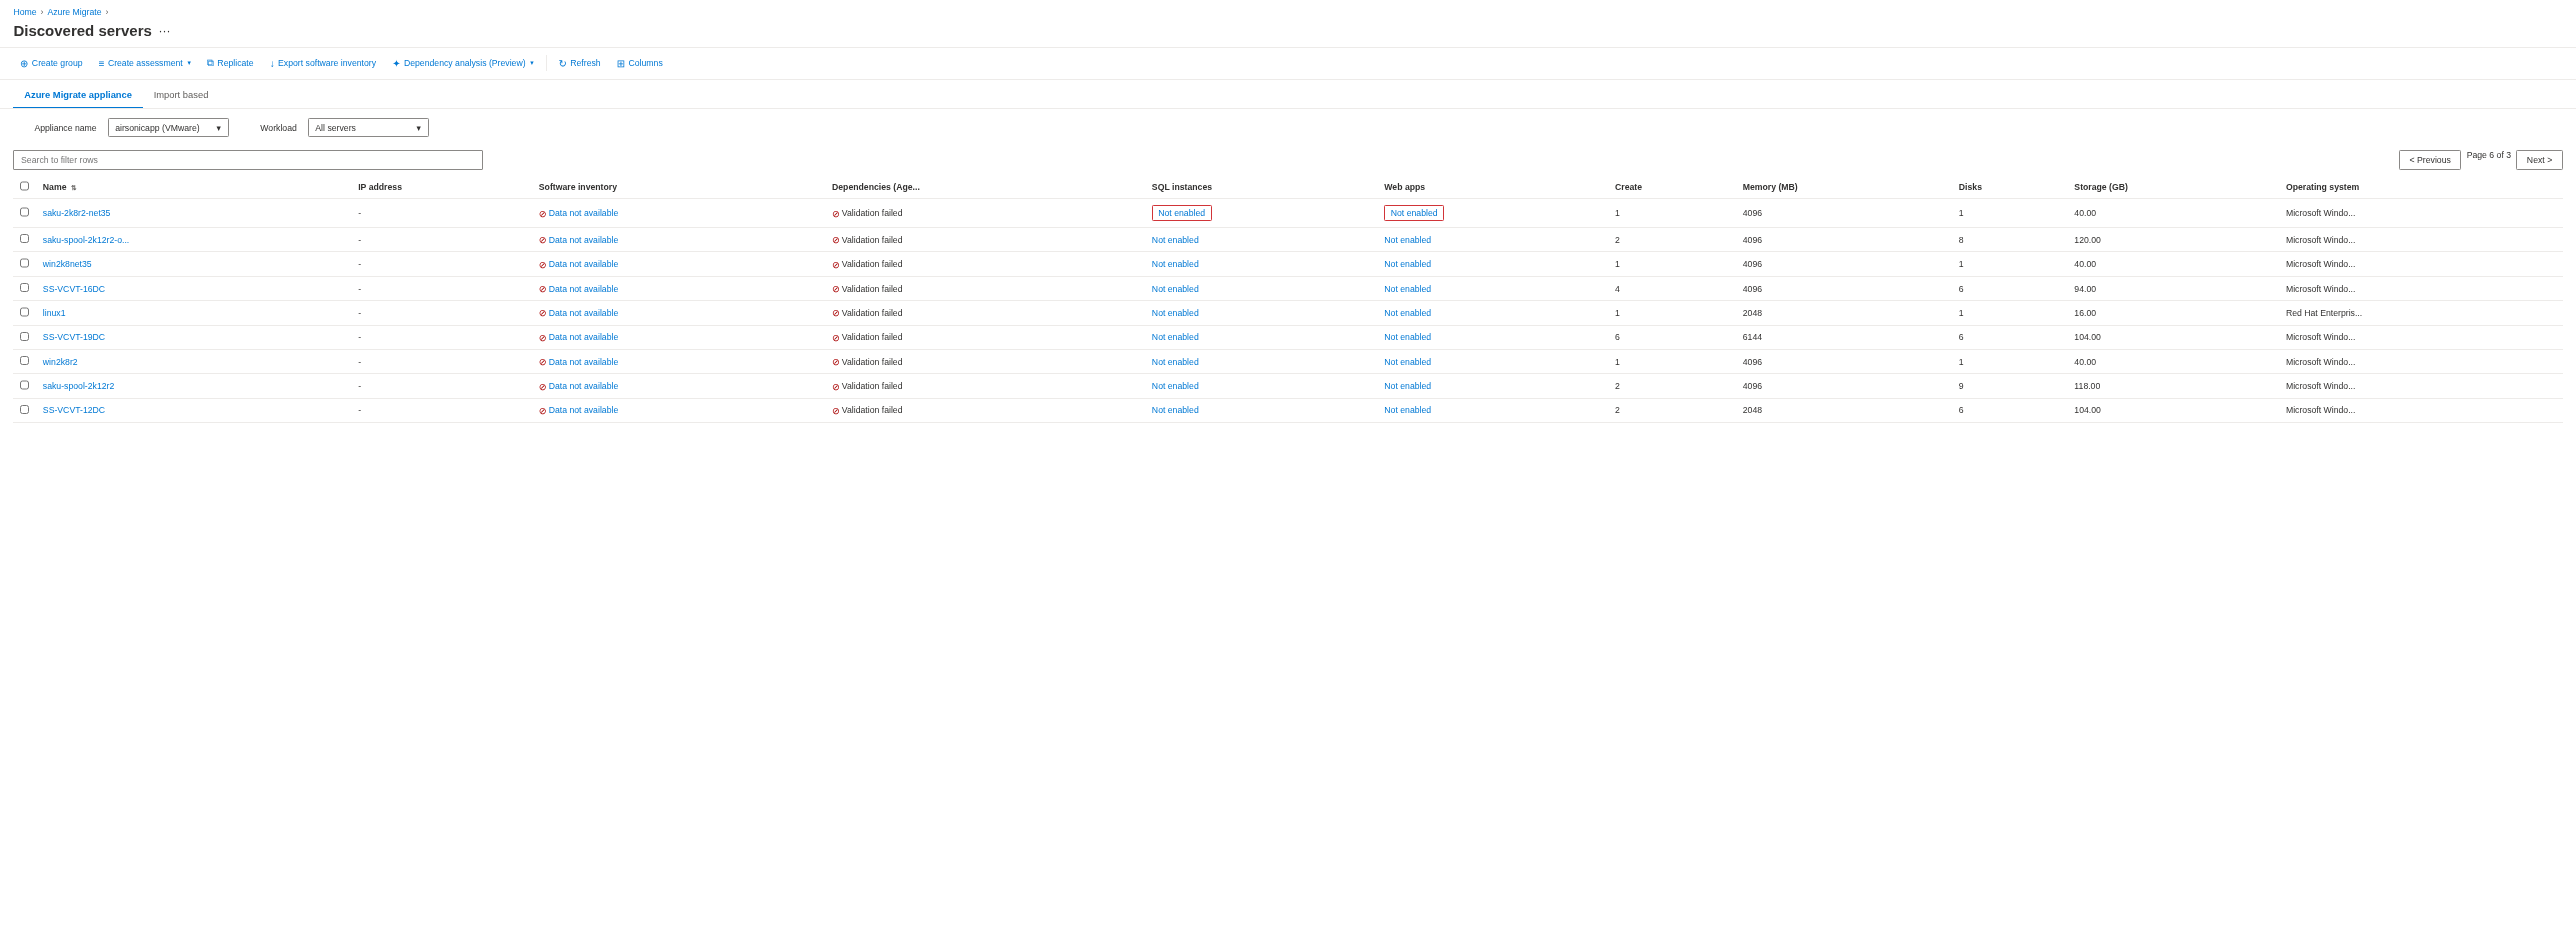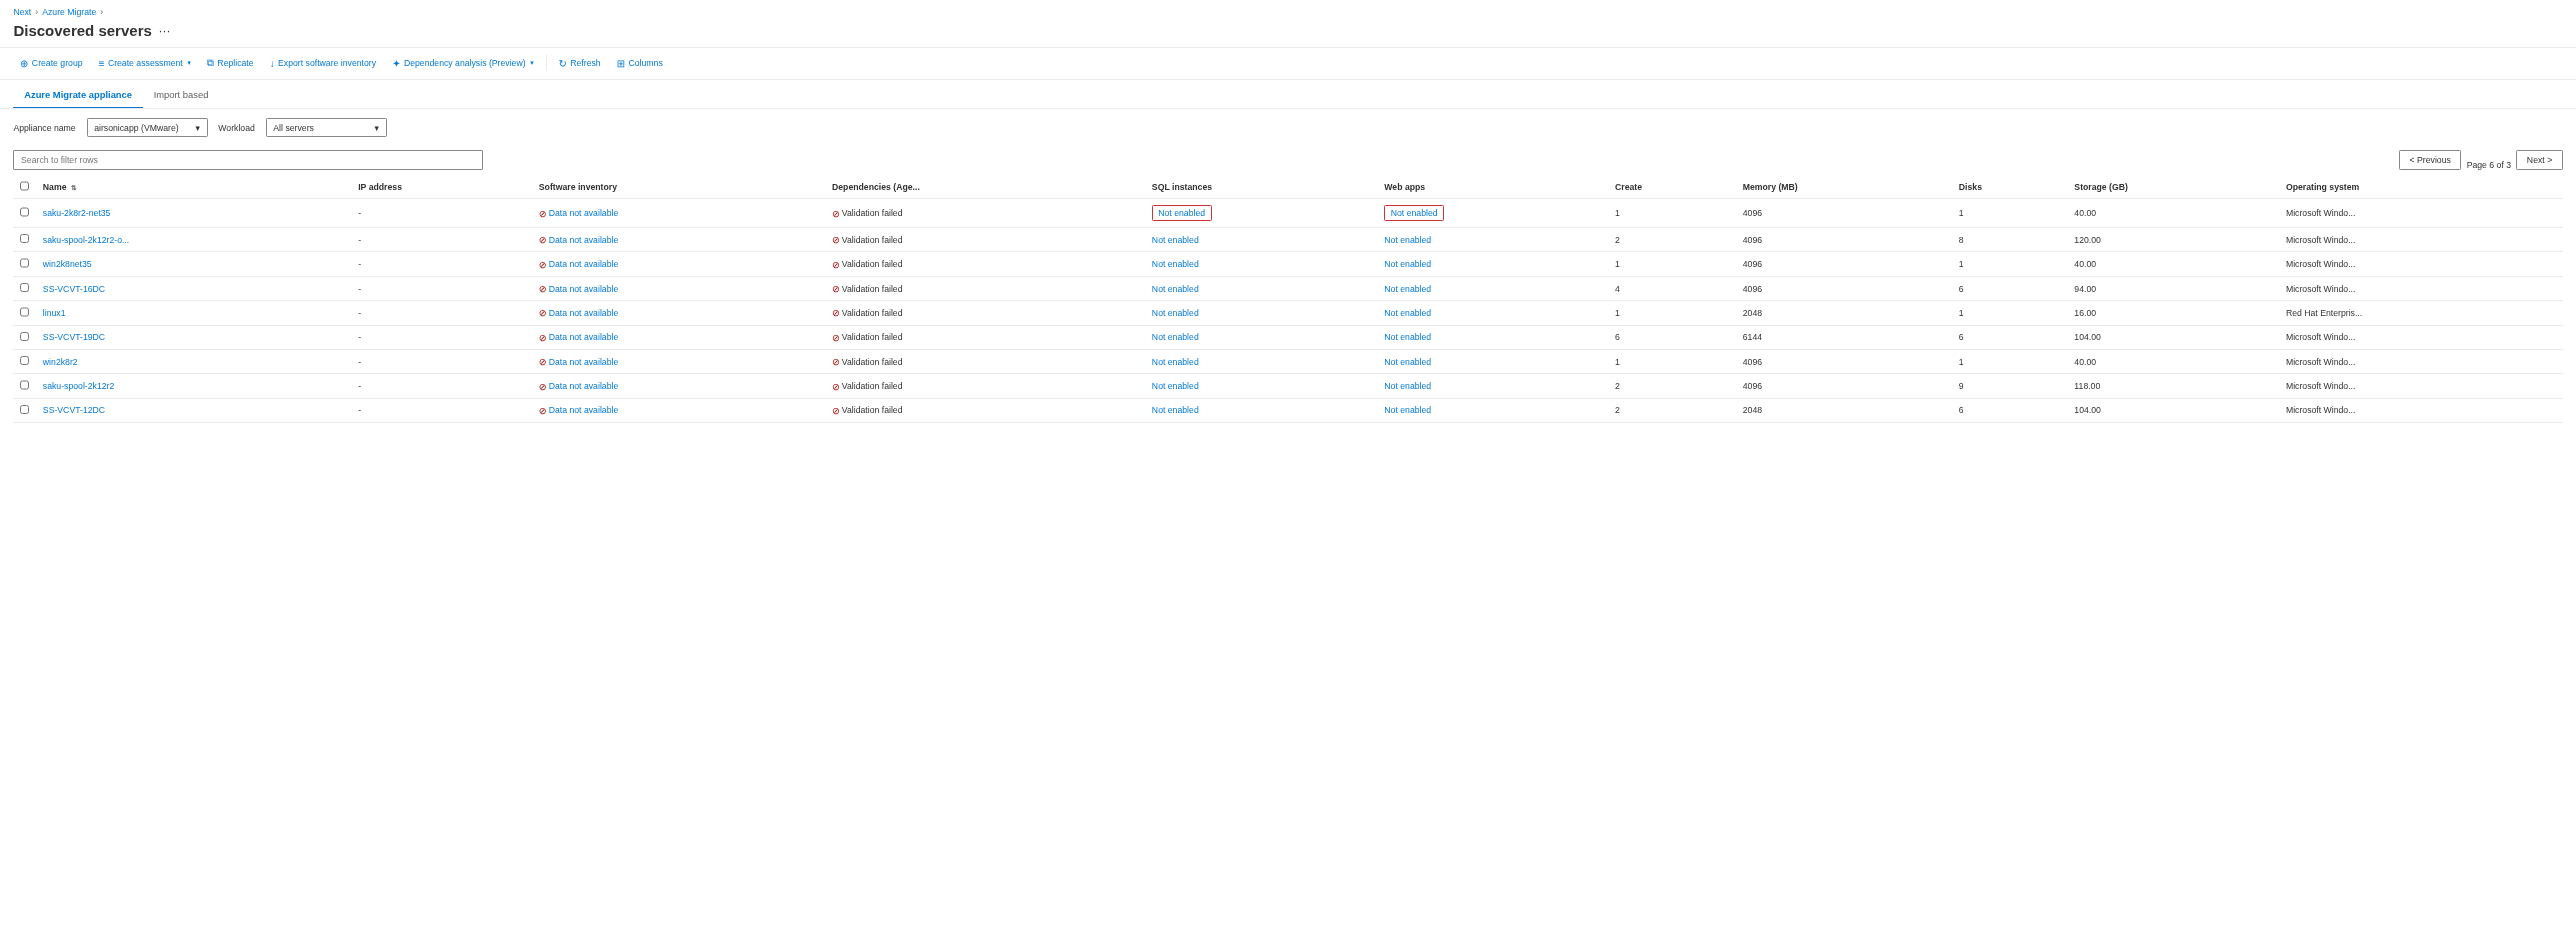--- a/index.html
+++ b/index.html
@@ -19,26 +19,26 @@
     .toolbar-btn { display: flex; align-items: center; gap: 3.4px; padding: 4px 6.7px; border: none; background: none; cursor: pointer; color: #0078d4; font-size: 8.7px; border-radius: 1.3px; white-space: nowrap; }
     .toolbar-btn .icon { font-size: 10px; }
     .toolbar-divider { width: 0.7px; height: 16px; background: #edebe9; margin: 0 2.7px; }
     .chevron { font-size: 6.7px; margin-left: 1.3px; }
     
     .tabs { display: flex; padding: 0 13.4px; border-bottom: 0.7px solid #edebe9; margin-top: 2.7px; }
     .tab { padding: 6.7px 10.8px; font-size: 9.4px; cursor: pointer; border-bottom: 1.3px solid transparent; color: #605e5c; }
     .tab.active { border-bottom: 1.3px solid #0078d4; color: #0078d4; font-weight: 600; }
     
     .filters { display: flex; align-items: center; gap: 10.8px; padding: 9.4px 13.4px; }
-    .filter-label { font-size: 8.7px; color: #323130; }
+    .filter-label { font-size: 8.7px; color: #323130; margin-left: 21px; }
     .filter-select { display: flex; align-items: center; gap: 2.7px; padding: 3.4px 6.7px; border: 0.7px solid #8a8886; border-radius: 1.3px; background: #fff; cursor: pointer; font-size: 8.7px; min-width: 121px; justify-content: space-between; }
     
     .search-pagination { display: flex; align-items: center; padding: 4px 13.4px 5.4px; gap: 6.7px; }
     .search-box { flex: 0 0 470px; border: 0.7px solid #8a8886; border-radius: 1px; padding: 4px 6.7px; font-size: 8.7px; color: #605e5c; }
-    .pagination { display: flex; align-items: flex-end; gap: 5.4px; margin-left: auto; }
+    .pagination { display: flex; align-items: flex-start; gap: 5.4px; margin-left: auto; }
     .page-info { font-size: 8.7px; color: #323130; }
     .page-btn { padding: 4px 9.4px; border: 0.7px solid #8a8886; background: #fff; cursor: pointer; font-size: 8.7px; border-radius: 1.3px; color: #323130; }
     
     .table-container { padding: 0 13.4px; overflow-x: auto; }
     table { width: 100%; border-collapse: collapse; font-size: 8.7px; }
     thead tr { border-bottom: 1.3px solid #edebe9; }
     th { padding: 5.4px 6.7px; text-align: left; font-weight: 600; color: #323130; font-size: 8.7px; white-space: nowrap; cursor: pointer; user-select: none; }
     tbody tr { border-bottom: 0.7px solid #edebe9; }
     td { padding: 6px 6.7px; font-size: 8.7px; color: #323130; white-space: nowrap; }
     
@@ -52,21 +52,21 @@
     
     .checkbox-col { width: 20px; }
     input[type="checkbox"] { cursor: pointer; width: 9.4px; height: 9.4px; }
     
     .sort-icon { font-size: 6.7px; color: #605e5c; margin-left: 2px; }
   </style>
 </head>
 <body>
 
 <div class="breadcrumb">
-  <a>Next</a>
+  <a>Home</a>
   <span>›</span>
   <a>Azure Migrate</a>
   <span>›</span>
 </div>
 
 <div class="page-header">
   <div class="page-title-row">
     <h1 class="page-title">Discovered servers</h1>
     <span class="more-icon">···</span>
   </div>

